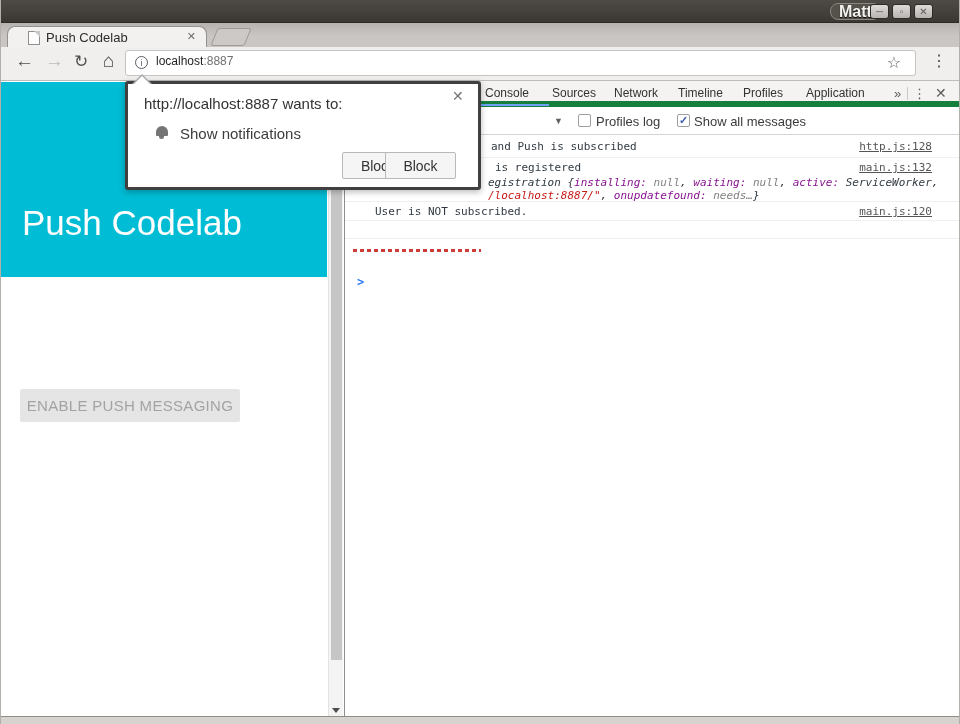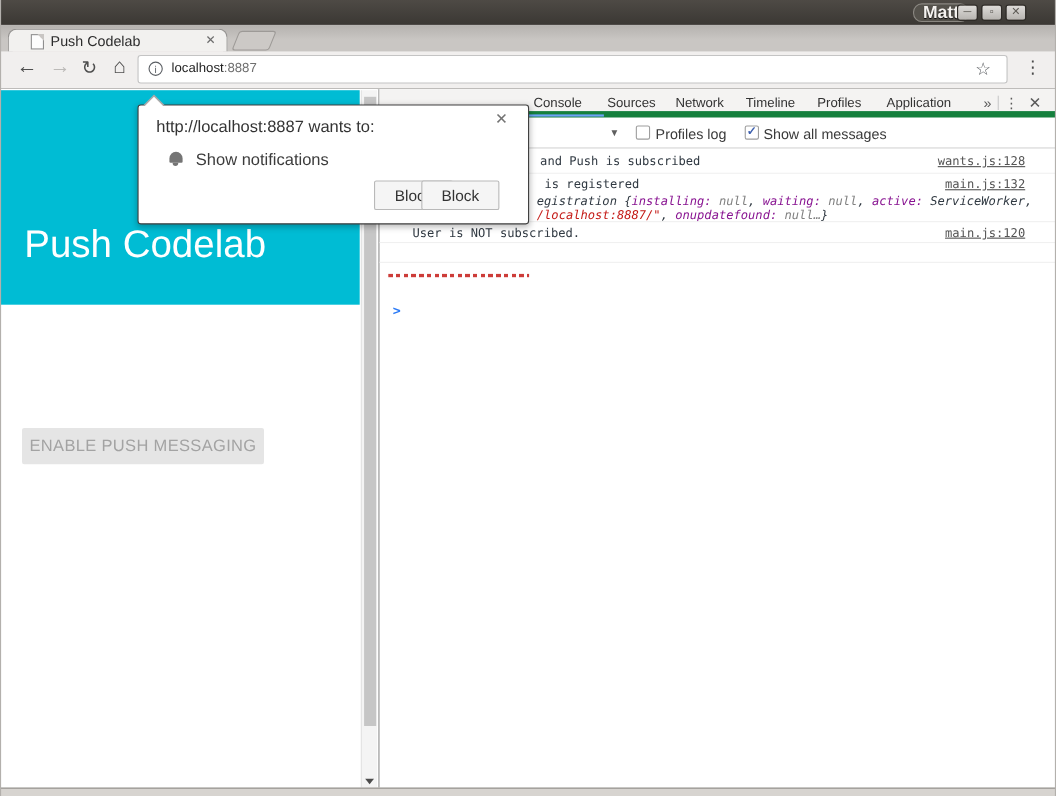--- a/index.html
+++ b/index.html
@@ -55,21 +55,21 @@
   .con-line{position:absolute;white-space:pre;}
   .con-link{position:absolute;right:28px;color:#545454;text-decoration:underline;}
   .con-border{position:absolute;left:0;width:100%;height:1px;background:#f0f0f0;}
   .cp-obj{color:#303942;font-style:italic;}
   .cp-prop{color:#881391;font-style:italic;}
   .cp-null{color:#808080;font-style:italic;}
   .cp-str{color:#c41a16;font-style:italic;}
   .red-dashes{position:absolute;left:8px;top:114px;width:128px;height:3px;background:repeating-linear-gradient(90deg,#c41a16 0 4px,transparent 4px 7px);opacity:.85;}
   .prompt{position:absolute;left:12px;top:140px;font-weight:bold;font-size:12px;}
   
-  .dlg{position:absolute;left:125px;top:95px;width:356px;height:109px;background:#fff;border:1px solid #404040;border-radius:3px;box-shadow:0 2px 6px rgba(0,0,0,.28);box-sizing:border-box;z-index:50;}
+  .dlg{position:absolute;left:125px;top:81px;width:356px;height:109px;background:#fff;border:3px solid #404040;border-radius:3px;box-shadow:0 2px 6px rgba(0,0,0,.28);box-sizing:border-box;z-index:50;}
   .dlg-caret1{position:absolute;left:4px;top:-10px;width:0;height:0;border:10px solid transparent;border-bottom:10px solid #a9a9a9;border-top:none;}
   .dlg-caret2{position:absolute;left:5px;top:-8px;width:0;height:0;border:9px solid transparent;border-bottom:9px solid #fff;border-top:none;}
   .dlg-title{position:absolute;left:16px;top:11px;font-size:15px;color:#333;}
   .dlg-close{position:absolute;left:324px;top:4px;font-size:14px;color:#737373;}
   .bell{position:absolute;left:28px;top:42px;width:12px;height:10px;background:#757575;border-radius:6px 6px 1px 1px;}
   .bell:after{content:"";position:absolute;left:3px;bottom:-3px;width:5px;height:3px;background:#757575;border-radius:0 0 3px 3px;}
   .dlg-item{position:absolute;left:52px;top:41px;font-size:15px;color:#3c3c3c;}
   .dlg-btn{position:absolute;top:68px;height:27px;background:#f5f5f5;border:1px solid #b9b9b9;border-radius:2px;font-size:14px;color:#333;font-family:"Liberation Sans",sans-serif;box-sizing:border-box;}
   .dlg-btn.block{left:180px;width:72px;margin-left:34px;} .dlg-btn.allow{left:257px;width:71px;}
   
@@ -134,26 +134,26 @@
   </div>
   <div class="dt-bar2">
     <span class="dd-caret">▼</span>
     <span class="cbx c1"></span>
     <span class="cb-label l1">Profiles log</span>
     <span class="cbx c2">✓</span>
     <span class="cb-label l2">Show all messages</span>
   </div>
   <div class="con">
     <span class="con-line" style="left:146px;top:5px;">and Push is subscribed</span>
-    <span class="con-link" style="top:5px;">wants.js:128</span>
+    <span class="con-link" style="top:5px;">http.js:128</span>
     <div class="con-border" style="top:22px;"></div>
     <span class="con-line" style="left:150px;top:26px;">is registered</span>
     <span class="con-link" style="top:26px;">main.js:132</span>
     <span class="con-line" style="left:143px;top:41px;"><span class="cp-obj">egistration {</span><span class="cp-prop">installing:</span><span class="cp-obj"> </span><span class="cp-null">null</span><span class="cp-obj">, </span><span class="cp-prop">waiting:</span><span class="cp-obj"> </span><span class="cp-null">null</span><span class="cp-obj">, </span><span class="cp-prop">active:</span><span class="cp-obj"> </span><span class="cp-obj">ServiceWorker,</span></span>
-    <span class="con-line" style="left:143px;top:54px;"><span class="cp-str">/localhost:8887/"</span><span class="cp-obj">, </span><span class="cp-prop">onupdatefound:</span><span class="cp-obj"> </span><span class="cp-null">null…</span><span class="cp-obj">}</span></span>
+    <span class="con-line" style="left:143px;top:54px;"><span class="cp-str">/localhost:8887/"</span><span class="cp-obj">, </span><span class="cp-prop">onupdatefound:</span><span class="cp-obj"> </span><span class="cp-null">needs…</span><span class="cp-obj">}</span></span>
     <div class="red-dashes"></div>
     <div class="con-border" style="top:66px;"></div>
     <span class="con-line" style="left:30px;top:70px;">User is NOT subscribed.</span>
     <span class="con-link" style="top:70px;">main.js:120</span>
     <div class="con-border" style="top:85px;"></div>
     <span class="prompt" style="color: rgb(44, 123, 246);">&gt;</span>
     <div class="con-border" style="top:103px;"></div>
   </div>
 </div>
 

